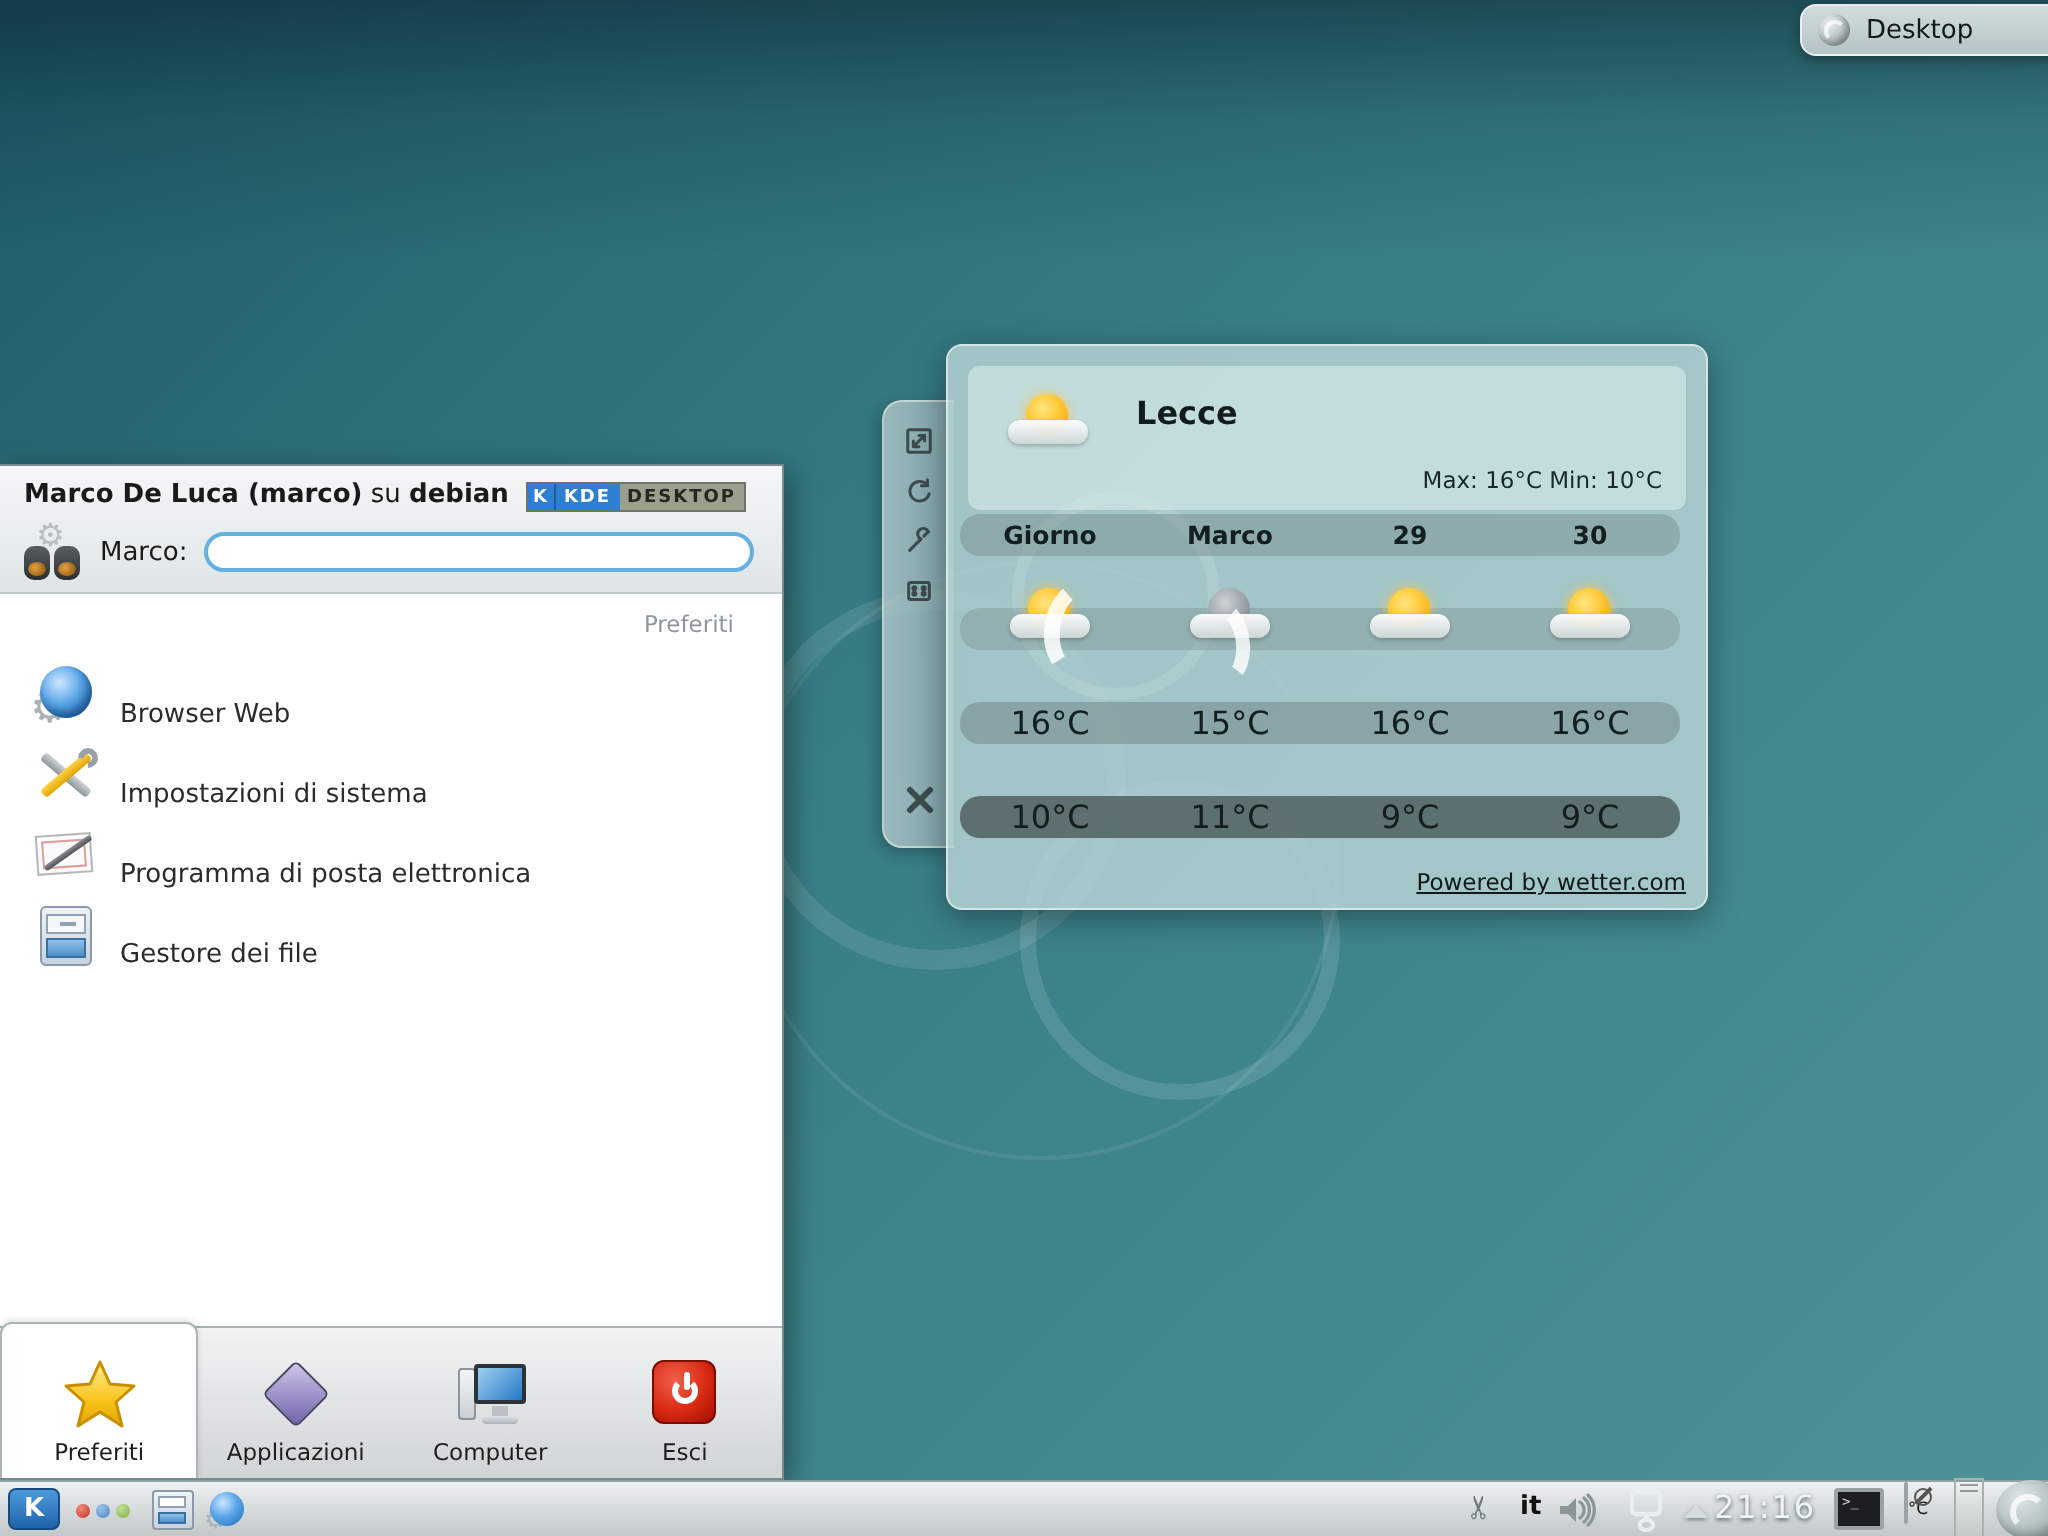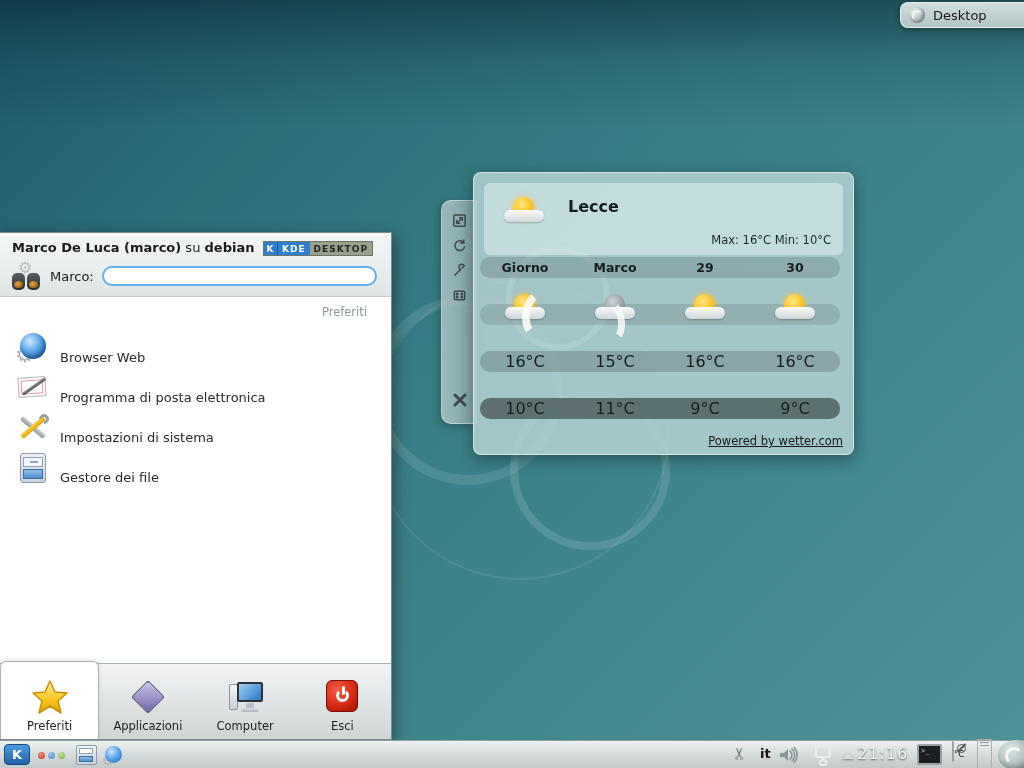--- a/index.html
+++ b/index.html
@@ -315,33 +315,33 @@
       <div class="ko-section">Preferiti</div>
       <div class="ko-list">
         <div class="ko-item">
           <span class="ico ic-globe-gear">
               <span class="gear">⚙</span>
               <span class="globe"></span>
             </span>
           <span class="lbl">Browser Web</span>
         </div>
         <div class="ko-item">
-          <span class="ico ic-mail">
-              <span class="env"></span>
-              <span class="pen"></span>
-            </span>
-          <span class="lbl">Programma di posta elettronica</span>
-        </div>
-        <div class="ko-item">
           <span class="ico ic-tools">
               <span class="bar1"></span>
               <span class="bar2"></span>
               <span class="head"></span>
             </span>
           <span class="lbl">Impostazioni di sistema</span>
+        </div>
+        <div class="ko-item">
+          <span class="ico ic-mail">
+              <span class="env"></span>
+              <span class="pen"></span>
+            </span>
+          <span class="lbl">Programma di posta elettronica</span>
         </div>
         <div class="ko-item">
           <span class="ico ic-cabinet">
               <span class="box"></span>
               <span class="d1"></span>
               <span class="d2"></span>
             </span>
           <span class="lbl">Gestore dei file</span>
         </div>
       </div>

